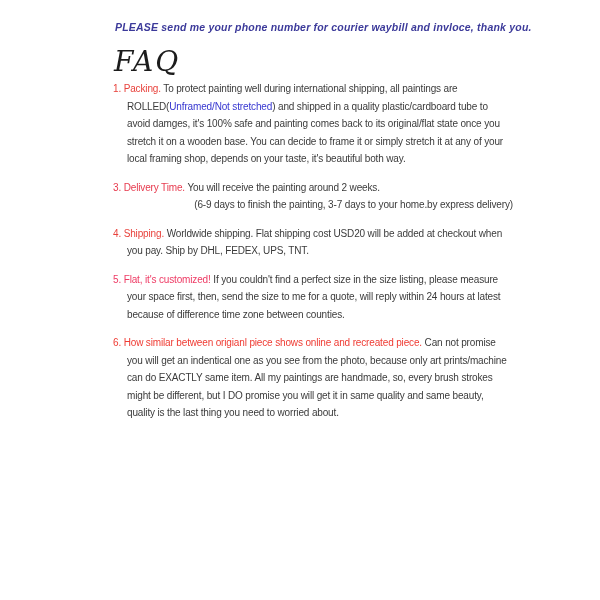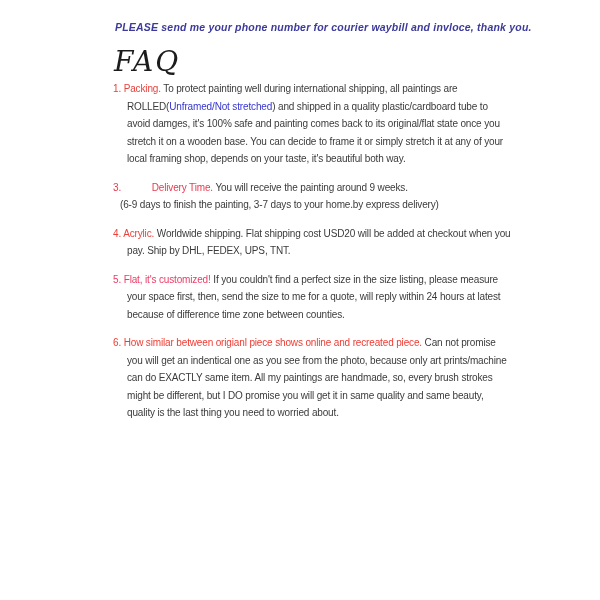--- a/index.html
+++ b/index.html
@@ -20,43 +20,43 @@
     font-size:28px; letter-spacing:2px; color:#1c1c1c; line-height:1;
   }
   .faq-list {
     position:absolute; left:113px; top:80px; width:400px;
     font-size:10px; line-height:17.5px; letter-spacing:-0.15px;
     color:var(--body-text,#3b3b3b);
   }
   .faq-item { margin:0 0 11px 0; padding-left:14px; text-indent:-14px; }
   .faq-item .heading { font-weight:normal; }
   .faq-item .blue { color:var(--link-blue,#3636d0); }
-  .faq-item .newline { display:block; text-indent:0; margin-left:-7px; }
+  .faq-item .newline { display:block; text-indent:0; margin-left:-7px;text-align:right; }
   .floral {
     position:absolute; left:96px; top:482px; width:380px; height:112px;
   }
   .floral path, .floral circle {
     fill:none; stroke:var(--art-stroke,#6e6e6e);
     stroke-width:0.9; stroke-linecap:round; stroke-linejoin:round;
   }
   .floral circle.dot { fill:var(--art-stroke,#6e6e6e); stroke:none; }
 </style>
 </head>
 <body>
 
 <div class="page">
 
   <div class="note">PLEASE send me your phone number for courier waybill and invloce, thank you.</div>
 
   <div class="title">FAQ</div>
 
   <div class="faq-list">
       <p class="faq-item"><span style="color: rgb(232, 66, 60);">1. </span><span class="heading" style="color: rgb(232, 66, 60);">Packing. </span><span>To protect painting well during international shipping, all paintings are ROLLED(</span><span class="blue">Unframed/Not stretched</span><span>) and shipped in a quality plastic/cardboard tube to avoid damges, it's 100% safe and painting comes back to its original/flat state once you stretch it on a wooden base. You can decide to frame it or simply stretch it at any of your local framing shop, depends on your taste, it's beautiful both way.</span></p>
-      <p class="faq-item"><span style="color: rgb(231, 58, 78);">3. </span><span class="heading" style="color: rgb(231, 58, 78); margin-left: 28px;">Delivery Time. </span><span>You will receive the painting around 9 weeks.</span><span class="newline">(6-9 days to finish the painting, 3-7 days to your home.by express delivery)</span></p>
-      <p class="faq-item"><span style="color: rgb(232, 66, 60);">4. </span><span class="heading" style="color: rgb(232, 66, 60);">Acrylic. </span><span>Worldwide shipping. Flat shipping cost USD20 will be added at checkout when you pay. Ship by DHL, FEDEX, UPS, TNT.</span></p>
+      <p class="faq-item"><span style="color: rgb(231, 58, 78);">3. </span><span class="heading" style="color: rgb(231, 58, 78);">Delivery Time. </span><span>You will receive the painting around 2 weeks.</span><span class="newline">(6-9 days to finish the painting, 3-7 days to your home.by express delivery)</span></p>
+      <p class="faq-item"><span style="color: rgb(232, 66, 60);">4. </span><span class="heading" style="color: rgb(232, 66, 60);">Shipping. </span><span>Worldwide shipping. Flat shipping cost USD20 will be added at checkout when you pay. Ship by DHL, FEDEX, UPS, TNT.</span></p>
       <p class="faq-item"><span style="color: rgb(238, 58, 100);">5. </span><span class="heading" style="color: rgb(238, 58, 100);">Flat, it's customized! </span><span>If you couldn't find a perfect size in the size listing, please measure your space first, then, send the size to me for a quote, will reply within 24 hours at latest because of difference time zone between counties.</span></p>
       <p class="faq-item"><span style="color: rgb(239, 59, 51);">6. </span><span class="heading" style="color: rgb(239, 59, 51);">How similar between origianl piece shows online and recreated piece. </span><span>Can not promise you will get an indentical one as you see from the photo, because only art prints/machine can do EXACTLY same item. All my paintings are handmade, so, every brush strokes might be different, but I DO promise you will get it in same quality and same beauty, quality is the last thing you need to worried about.</span></p>
     </div>
 
   <svg class="floral" viewBox="0 0 380 110" preserveAspectRatio="xMidYMid meet" aria-hidden="true">
 
     <path d="M6,58 C18,44 34,36 52,38 C40,50 22,58 6,58"></path>
     <path d="M14,52 C26,46 38,42 50,40"></path>
     <path d="M52,38 C70,42 84,50 96,60"></path>
 

